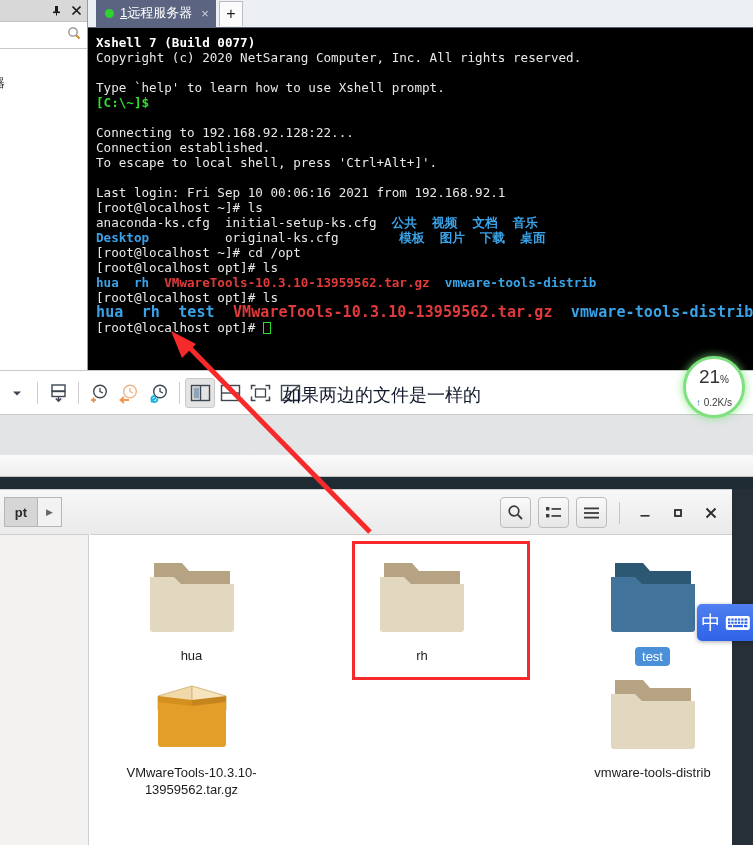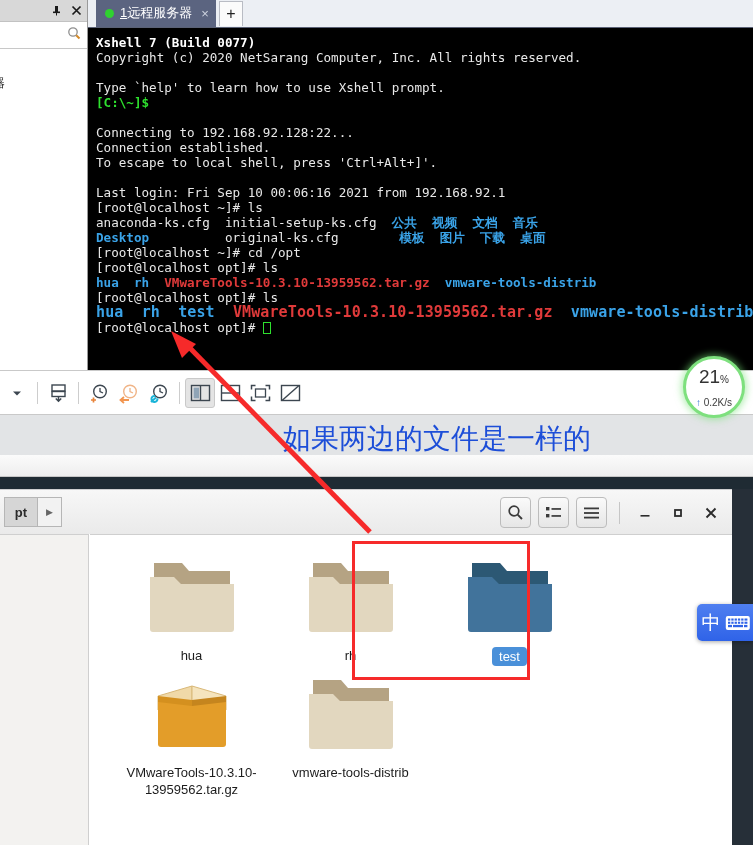--- a/index.html
+++ b/index.html
@@ -126,23 +126,23 @@
     background: linear-gradient(#fbfbfb, #eeeeee);
     border-bottom: 1px solid #c6c6c6;
   }
   .below-band {
     position: absolute; left: 0; top: 477px; width: 753px; height: 12px;
     background: #ffffff;
   }
 
   
   .annot-text {
-    position: absolute; color: #1d4ed8; font-size: 28px; line-height: 30px;
+    position: absolute; color: #0f172a; font-size: 18px; line-height: 30px;
     font-family: "DejaVu Sans", "Liberation Sans", sans-serif;
-    white-space: nowrap; z-index: 45; margin-top: 44px;
+    white-space: nowrap; z-index: 45;
   }
   .annot-l1 { left: 283px; top: 380px; }
   .annot-l2 { left: 283px; top: 412px; }
 
   
   .red-arrow { position: absolute; left: 0; top: 0; width: 753px; height: 845px; z-index: 50; pointer-events: none; }
 
   
   .fm {
     position: absolute; left: 0; top: 489px; width: 732px; height: 356px;
@@ -187,21 +187,21 @@
   }
   .fm-sidebar {
     position: absolute; left: 0; top: 45px; width: 89px; height: 311px;
     background: #f3f2f0; border-right: 1px solid #cfcfcf; border-top: 1px solid #cfcfcf;
   }
   .fm-content {
     position: absolute; left: 90px; top: 45px; width: 642px; height: 311px;
     background: #ffffff; border-top: 1px solid #cfcfcf;
   }
   .fm-grid {
-    display: flex; flex-wrap: wrap; padding: 14px 0 0 22px; gap: 0;
+    display: flex; flex-wrap: wrap; padding: 14px 0 0 22px; gap: 0; justify-content: space-between;
   }
   .fm-item {
     width: 159px; display: flex; flex-direction: column; align-items: center;
     padding-top: 6px; cursor: pointer;
   }
   .fm-icon { width: 96px; height: 84px; position: relative; }
   .fm-label {
     margin-top: 8px; font-size: 13px; color: #1c1c1c; text-align: center;
     line-height: 17px; max-width: 132px; word-break: break-word;
   }

